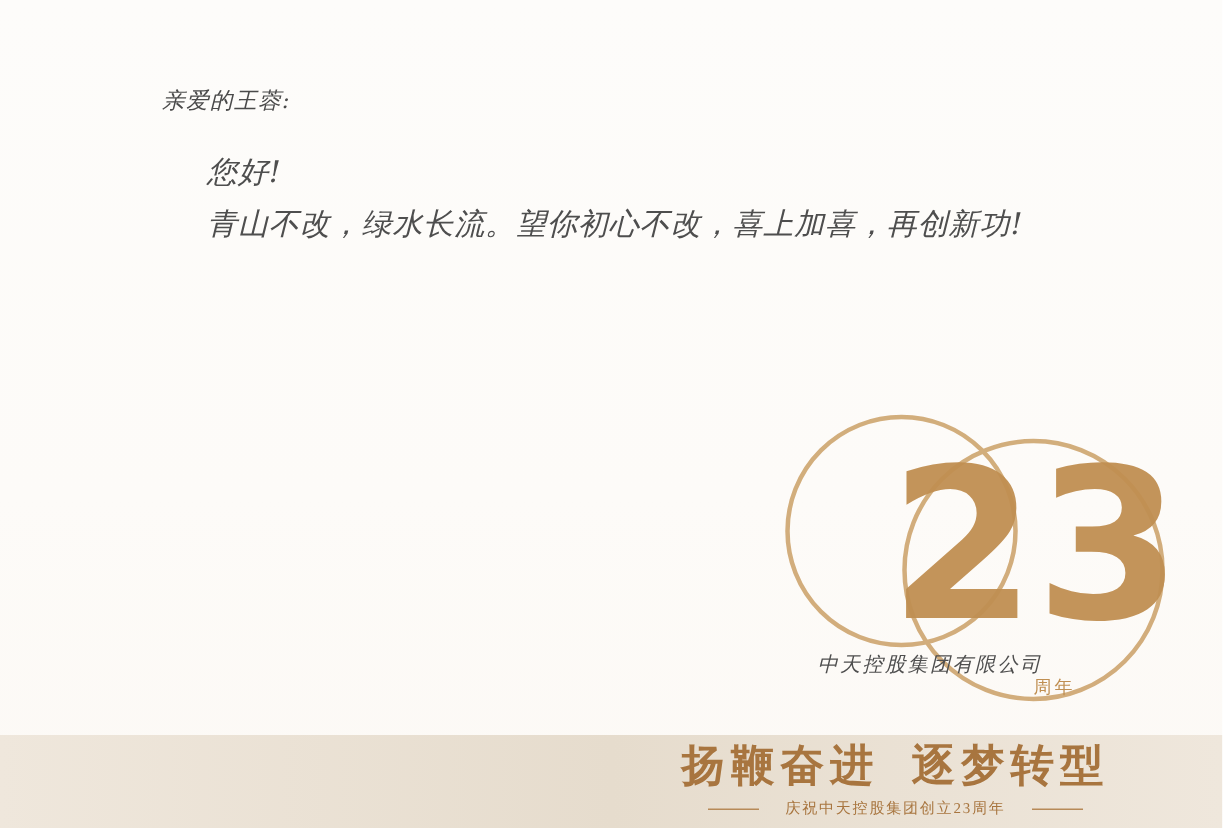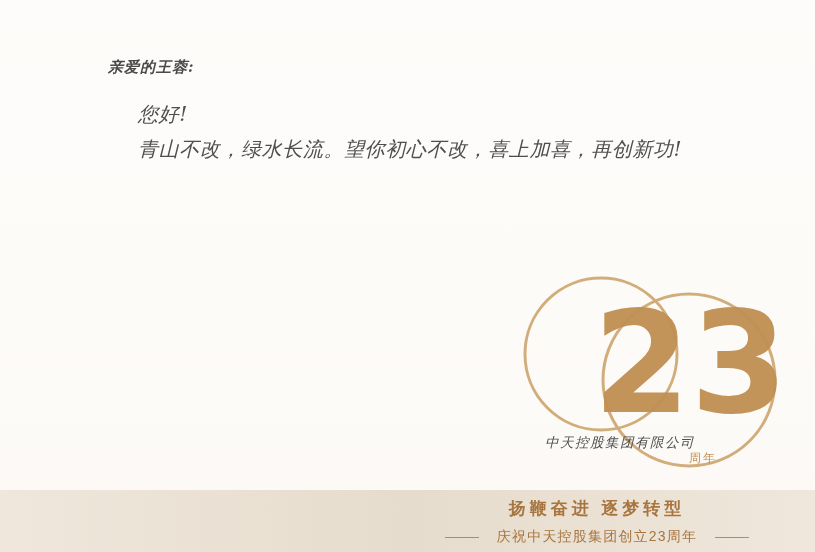--- a/index.html
+++ b/index.html
@@ -41,21 +41,20 @@
     padding: 58px 86px 0 108px;
     box-sizing: border-box;
   }
   .salutation {
     font-size: 15px;
     color: #4a4a4a;
     letter-spacing: 1px;
     margin: 0 0 22px 0;
     font-family: "DejaVu Serif", serif;
     font-style: italic;
-    font-weight: bold;
   }
   .para {
     font-size: 20px;
     line-height: 31px;
     color: #4e4e4e;
     margin: 0 0 5px 0;
     text-indent: 30px;
     letter-spacing: 0.6px;
     font-family: "DejaVu Serif", serif;
     font-style: italic;
@@ -101,32 +100,32 @@
     background: linear-gradient(90deg,#efe7dc 0%, #e6dccd 50%, #efe7dc 100%);
   }
   .banner-inner {
     position: absolute;
     right: 38px;
     bottom: 6px;
     text-align: center;
     width: 360px;
   }
   .banner-title {
-    font-size: 17px;
+    font-size: 29px;
     font-weight: bold;
     color: #a8753f;
     letter-spacing: 4px;
-    font-family: Liberation Sans, sans-serif;
+    font-family: Liberation Mono, monospace;
     line-height: 30px;
   }
   .banner-sub {
-    font-size: 14px;
+    font-size: 10px;
     color: #a8753f;
     letter-spacing: 1.2px;
-    font-family: Liberation Sans, sans-serif;
+    font-family: Liberation Serif, serif;
     margin-top: 4px;
     display: flex;
     align-items: center;
     justify-content: center;
     gap: 18px;
   }
   .rule {
     display: inline-block;
     width: 34px;
     height: 1px;

